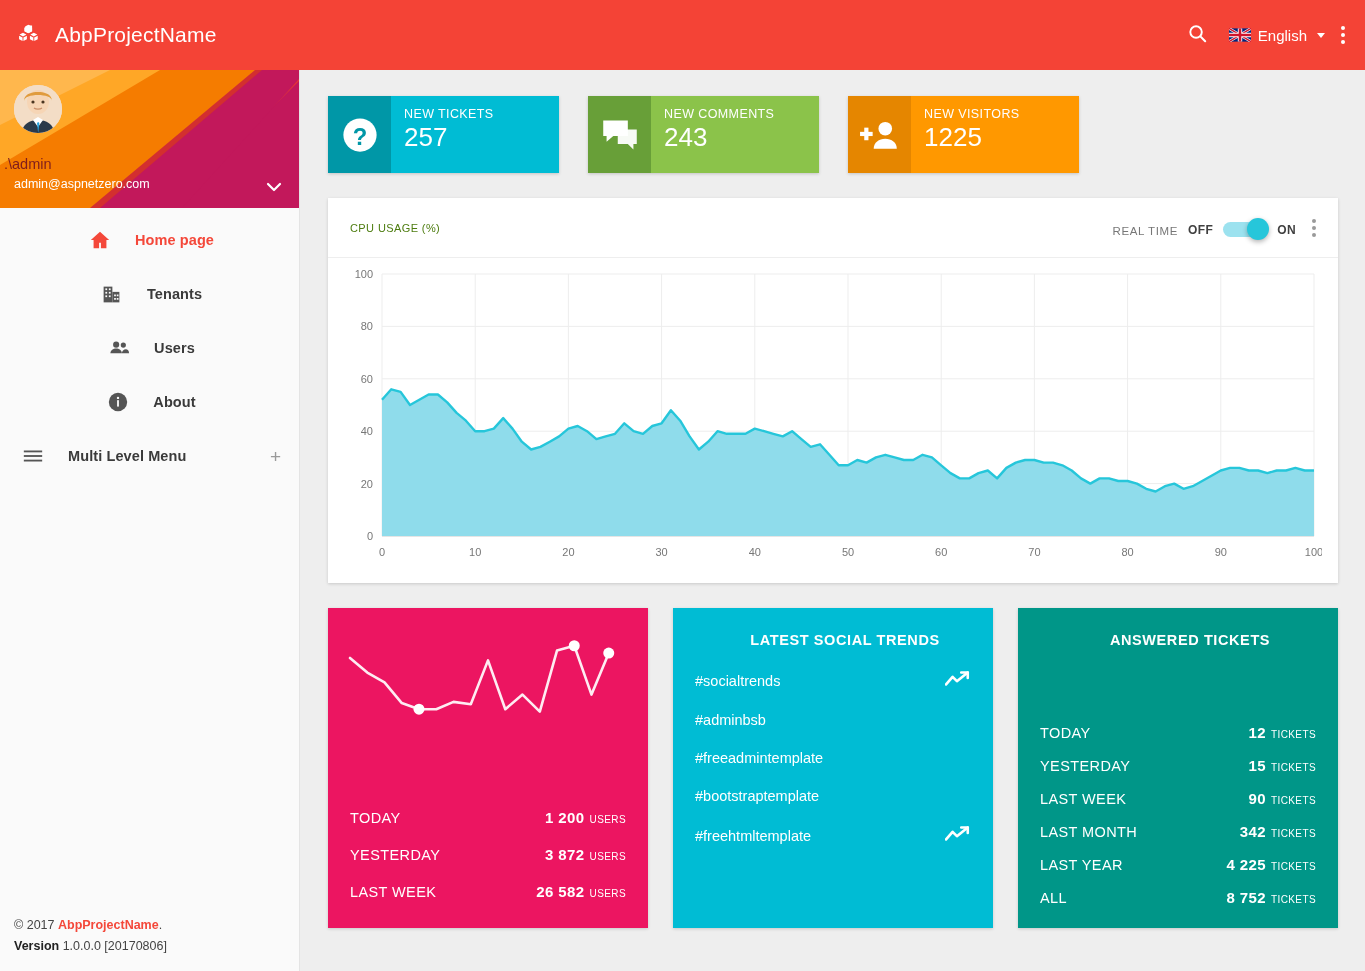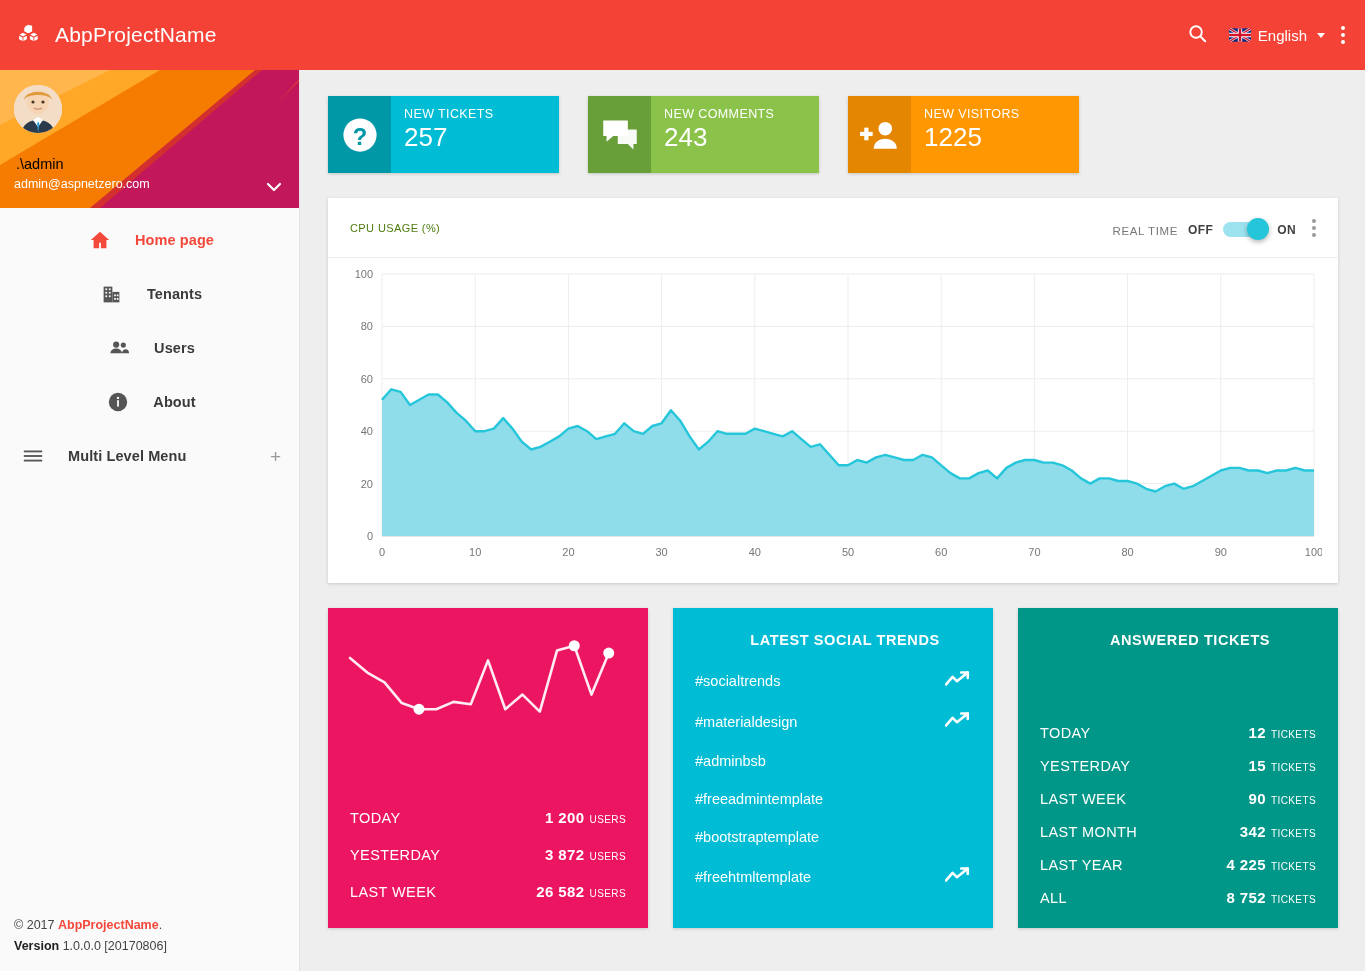--- a/index.html
+++ b/index.html
@@ -53,22 +53,22 @@
     position: relative; width: 300px; height: 138px; overflow: hidden;
     background: #f57c00;
   }
   .user-panel .shape { position: absolute; }
   .avatar {
     position: absolute; left: 14px; top: 15px;
     width: 48px; height: 48px; border-radius: 50%;
     overflow: hidden; background: #f5e2cf; z-index: 3;
   }
   .uname {
-    position: absolute; left: 16px; top: 86px; z-index: 3;
-    color: #000000; font-size: 14.5px;
+    position: absolute; left: 4px; top: 86px; z-index: 3;
+    color: #7f1d1d; font-size: 14.5px;
   }
   .uemail {
     position: absolute; left: 14px; top: 107px; z-index: 3;
     color: #fff; font-size: 12.5px;
   }
   .user-caret {
     position: absolute; right: 18px; top: 108px; z-index: 3;
     width: 16px; height: 10px;
   }
 
@@ -485,29 +485,20 @@
         <div class="trend-item">
           <span>#socialtrends</span>
           <span class="tr-ico">
             <svg viewBox="0 0 24 14" width="26" height="16">
                 <polyline points="1,12 7,5 11,9 21,1" fill="none" stroke="#fff" stroke-width="2.4" stroke-linecap="round" stroke-linejoin="round"></polyline>
                 <polyline points="15,1 21,1 21,6" fill="none" stroke="#fff" stroke-width="2.4" stroke-linecap="round" stroke-linejoin="round"></polyline>
               </svg>
           </span>
         </div>
         <div class="trend-item">
-          <span>#materialdesign</span>
-          <span class="tr-ico">
-            <svg viewBox="0 0 24 14" width="26" height="16">
-                <polyline points="1,12 7,5 11,9 21,1" fill="none" stroke="#fff" stroke-width="2.4" stroke-linecap="round" stroke-linejoin="round"></polyline>
-                <polyline points="15,1 21,1 21,6" fill="none" stroke="#fff" stroke-width="2.4" stroke-linecap="round" stroke-linejoin="round"></polyline>
-              </svg>
-          </span>
-        </div>
-        <div class="trend-item">
           <span>#adminbsb</span>
         </div>
         <div class="trend-item">
           <span>#freeadmintemplate</span>
         </div>
         <div class="trend-item">
           <span>#bootstraptemplate</span>
         </div>
         <div class="trend-item">
           <span>#freehtmltemplate</span>

